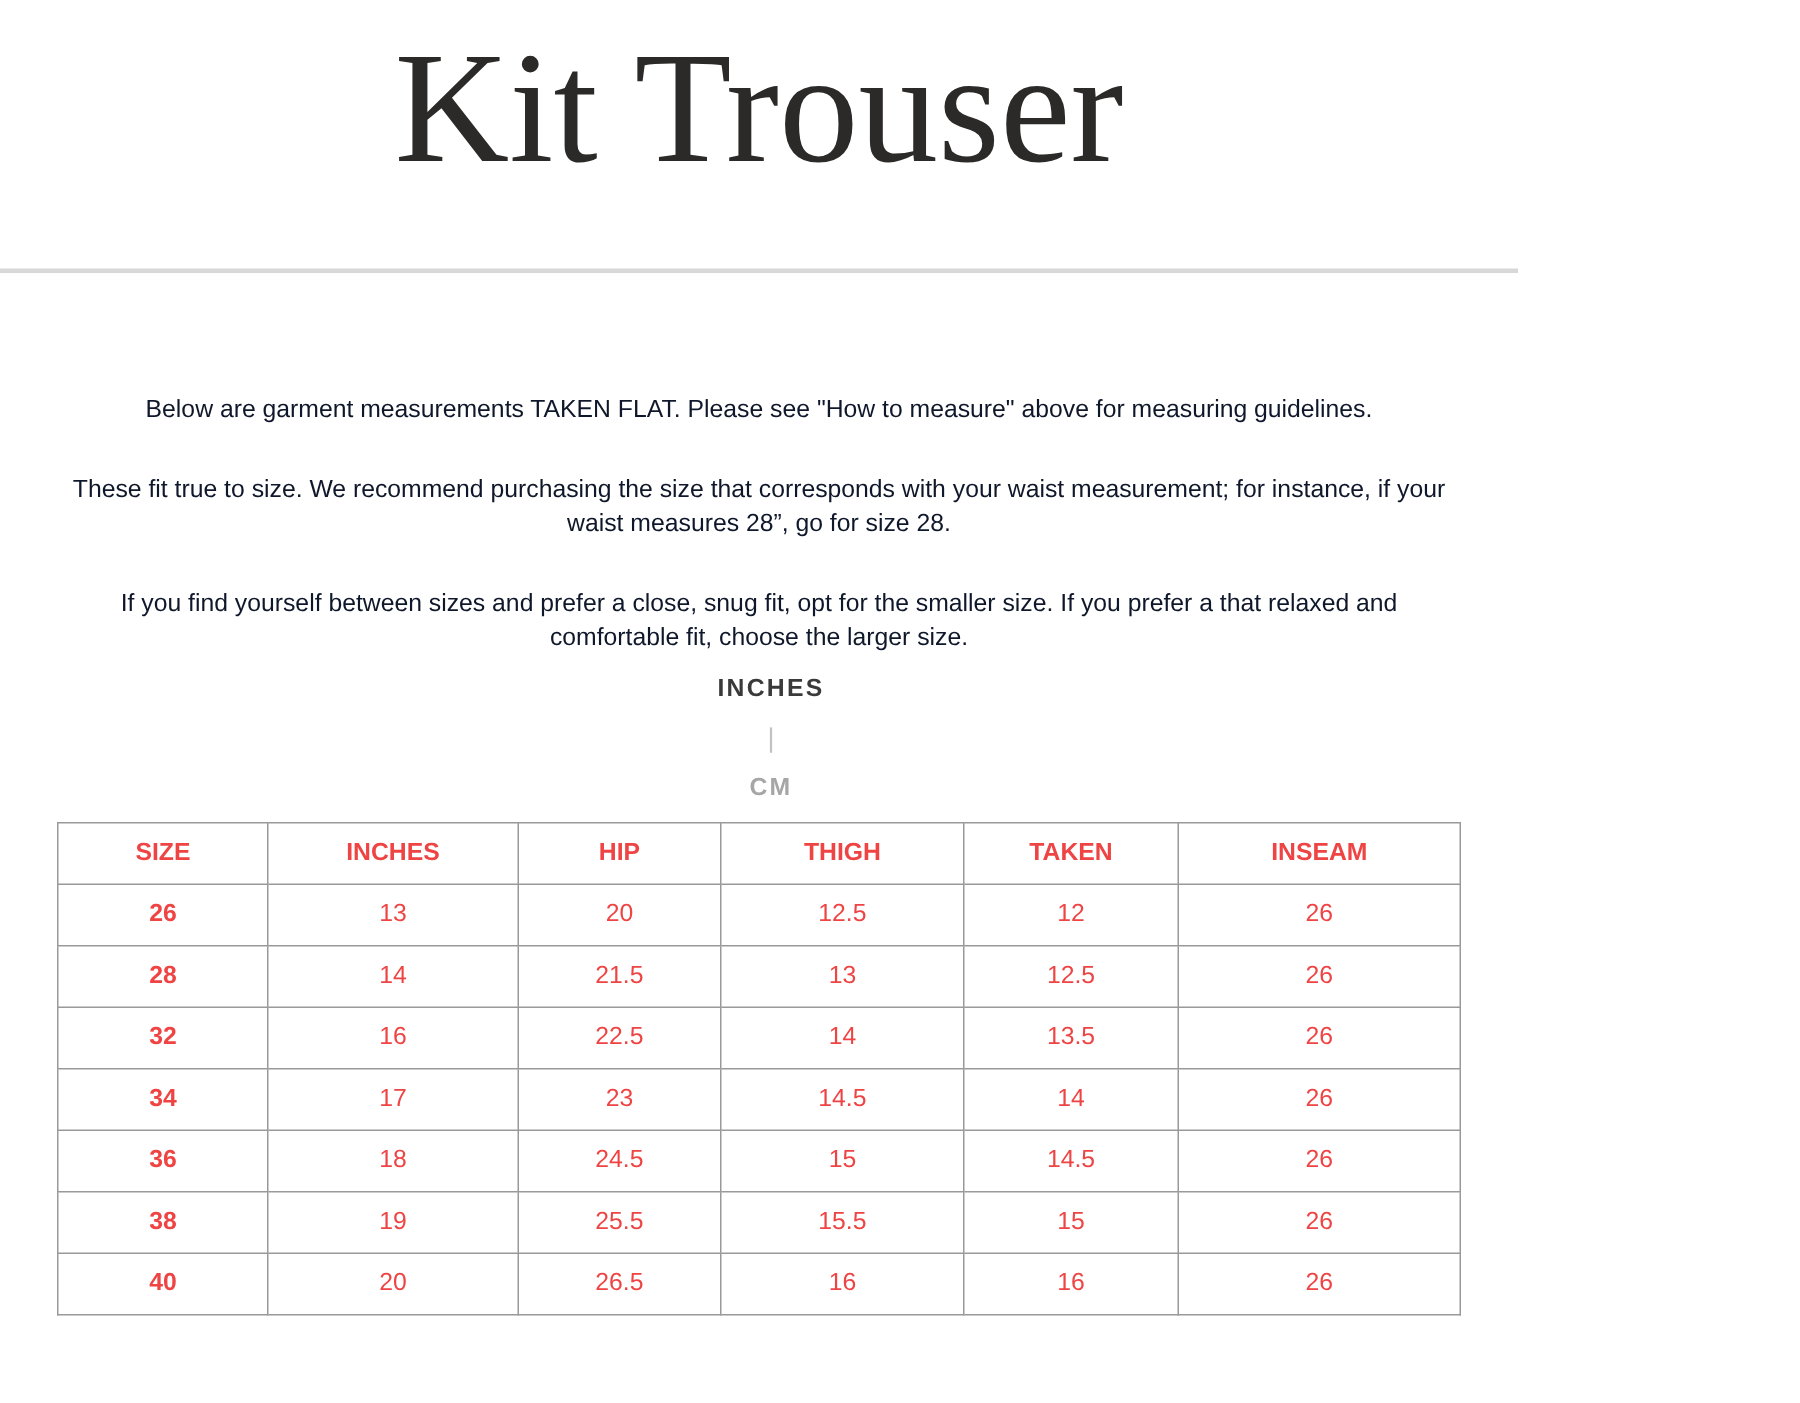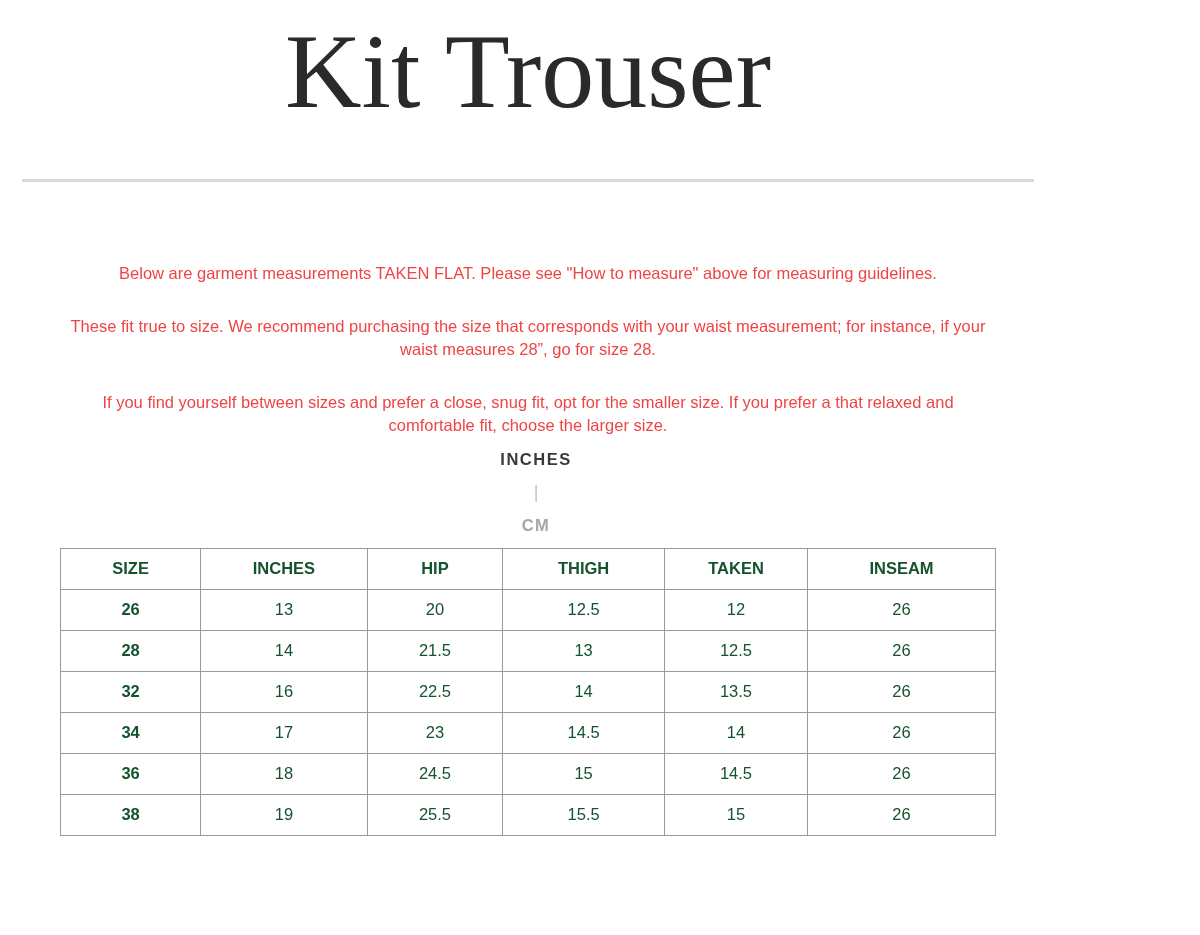--- a/index.html
+++ b/index.html
@@ -5,21 +5,21 @@
   html, body {
     margin: 0;
     padding: 0;
     background: #ffffff;
     width: 1200px;
     height: 935px;
     overflow: hidden;
     font-family: "Liberation Sans", sans-serif;
     color: #111111;
   }
-  .page { width: 1012px; margin-left: 22px; }
+  .page { width: 1012px; }
 
   
   .header { text-align: center; }
   .title {
     margin: 0;
     padding-top: 6px;
     font-family: "Liberation Serif", "DejaVu Serif", serif;
     font-weight: 500;
     font-size: 106px;
     line-height: 1.25;
@@ -57,21 +57,21 @@
   }
 
   
   .content { padding: 0 38px; }
   .intro { padding-top: 80px; }
   .intro p {
     margin: 30px 0 0 0;
     text-align: center;
     font-size: 16.5px;
     line-height: 1.4;
-    color: #ef4444;
+    color: #0f172a;
   }
   .intro p:first-child { margin-top: 0; }
 
   
   .unit-toggle {
     display: flex;
     align-items: center;
     gap: 13px;
     margin: 13px 0 13px 0;
     padding-left: 16px;
@@ -100,21 +100,21 @@
     width: 100%;
     border-collapse: collapse;
     table-layout: fixed;
   }
   .size-table th, .size-table td {
     border: 1px solid #999999;
     height: 40px;
     text-align: center;
     vertical-align: middle;
     font-size: 16.5px;
-    color: #14532d;
+    color: #ef4444;
     padding: 0;
   }
   .size-table th { font-weight: bold; }
   .size-table td.size-col { font-weight: bold; }
 </style>
 </head>
 <body>
 
 <div class="page">
 
@@ -199,17 +199,25 @@
             <td>26</td>
           </tr>
           <tr>
             <td class="size-col">38</td>
             <td>19</td>
             <td>25.5</td>
             <td>15.5</td>
             <td>15</td>
             <td>26</td>
           </tr>
+          <tr>
+            <td class="size-col">40</td>
+            <td>20</td>
+            <td>26.5</td>
+            <td>16</td>
+            <td>16</td>
+            <td>26</td>
+          </tr>
         </tbody>
     </table>
 
   </main>
 </div>
 
 </body></html>

